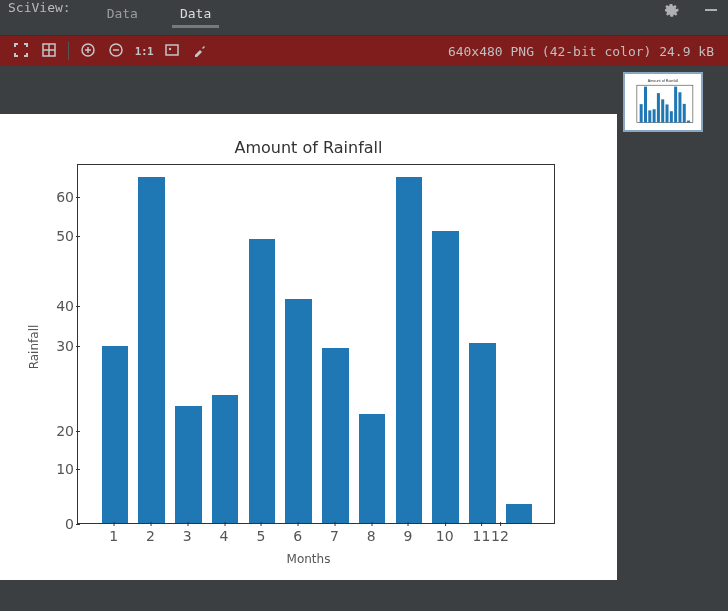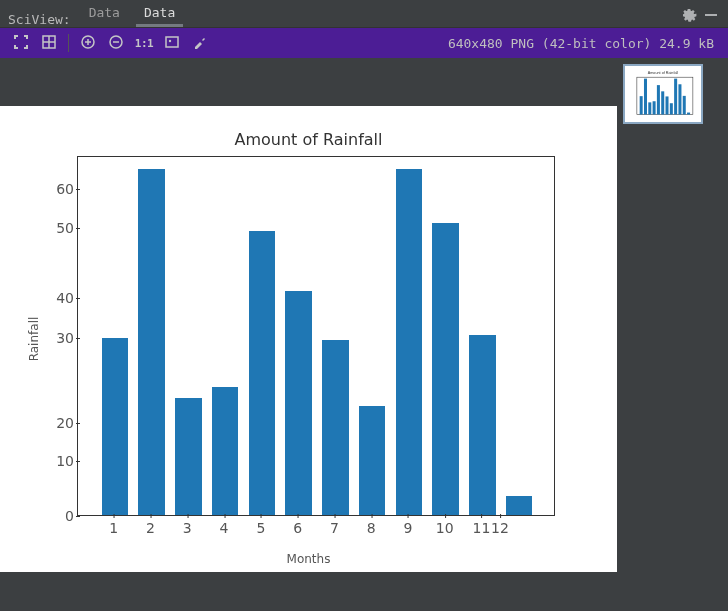--- a/index.html
+++ b/index.html
@@ -7,25 +7,26 @@
   body {
     background: #3c3f41;
     font-family: "Segoe UI", "Helvetica Neue", Arial, sans-serif;
     color: #bbbbbb;
     font-size: 13px;
   }
 
   
   .tabbar {
     display: flex;
-    align-items: flex-end;
-    height: 28px;
+    align-items: flex-start;
+    height: 36px;
     padding: 0 6px;
     background: #3c3f41;
     border-bottom: 1px solid #323232;
+    gap: 18px;
   }
   .tabbar .title {
     font-family: "Menlo", "Consolas", monospace;
     color: #bababa;
     padding: 0 6px 0 2px;
   }
   .tabbar .tab {
     font-family: "Menlo", "Consolas", monospace;
     padding: 0 12px;
     height: 28px;
@@ -52,21 +53,21 @@
     color: #aeb0b2;
   }
   .tabbar .iconbtn svg { width: 16px; height: 16px; }
 
   
   .toolbar {
     display: flex;
     align-items: center;
     height: 30px;
     padding: 0 8px;
-    background: #4c1d95;
+    background: #7f1d1d;
     gap: 2px;
   }
   .toolbar .tbtn {
     width: 26px; height: 26px;
     display: flex; align-items: center; justify-content: center;
     color: #c4c5c6;
     cursor: pointer;
     border-radius: 3px;
   }
   .toolbar .tbtn svg { width: 16px; height: 16px; stroke: currentColor; fill: none; stroke-width: 1.5; }
@@ -125,21 +126,21 @@
   .ylabel {
     position: absolute;
     left: 12px; top: 50%;
     transform: translateY(-50%) rotate(-90deg);
     transform-origin: center;
     font-size: 12px;
     color: #555;
   }
   .xlabel {
     position: absolute;
-    bottom: 6px; left: 0; right: 0;
+    bottom: 14px; left: 0; right: 0;
     text-align: center;
     font-size: 12px;
     color: #555;
   }
   .ytick, .xtick {
     position: absolute;
     font-size: 14px;
     color: #555;
   }
   .ytick { right: calc(100% - 74px); transform: translateY(50%); text-align: right; width: 30px; }

